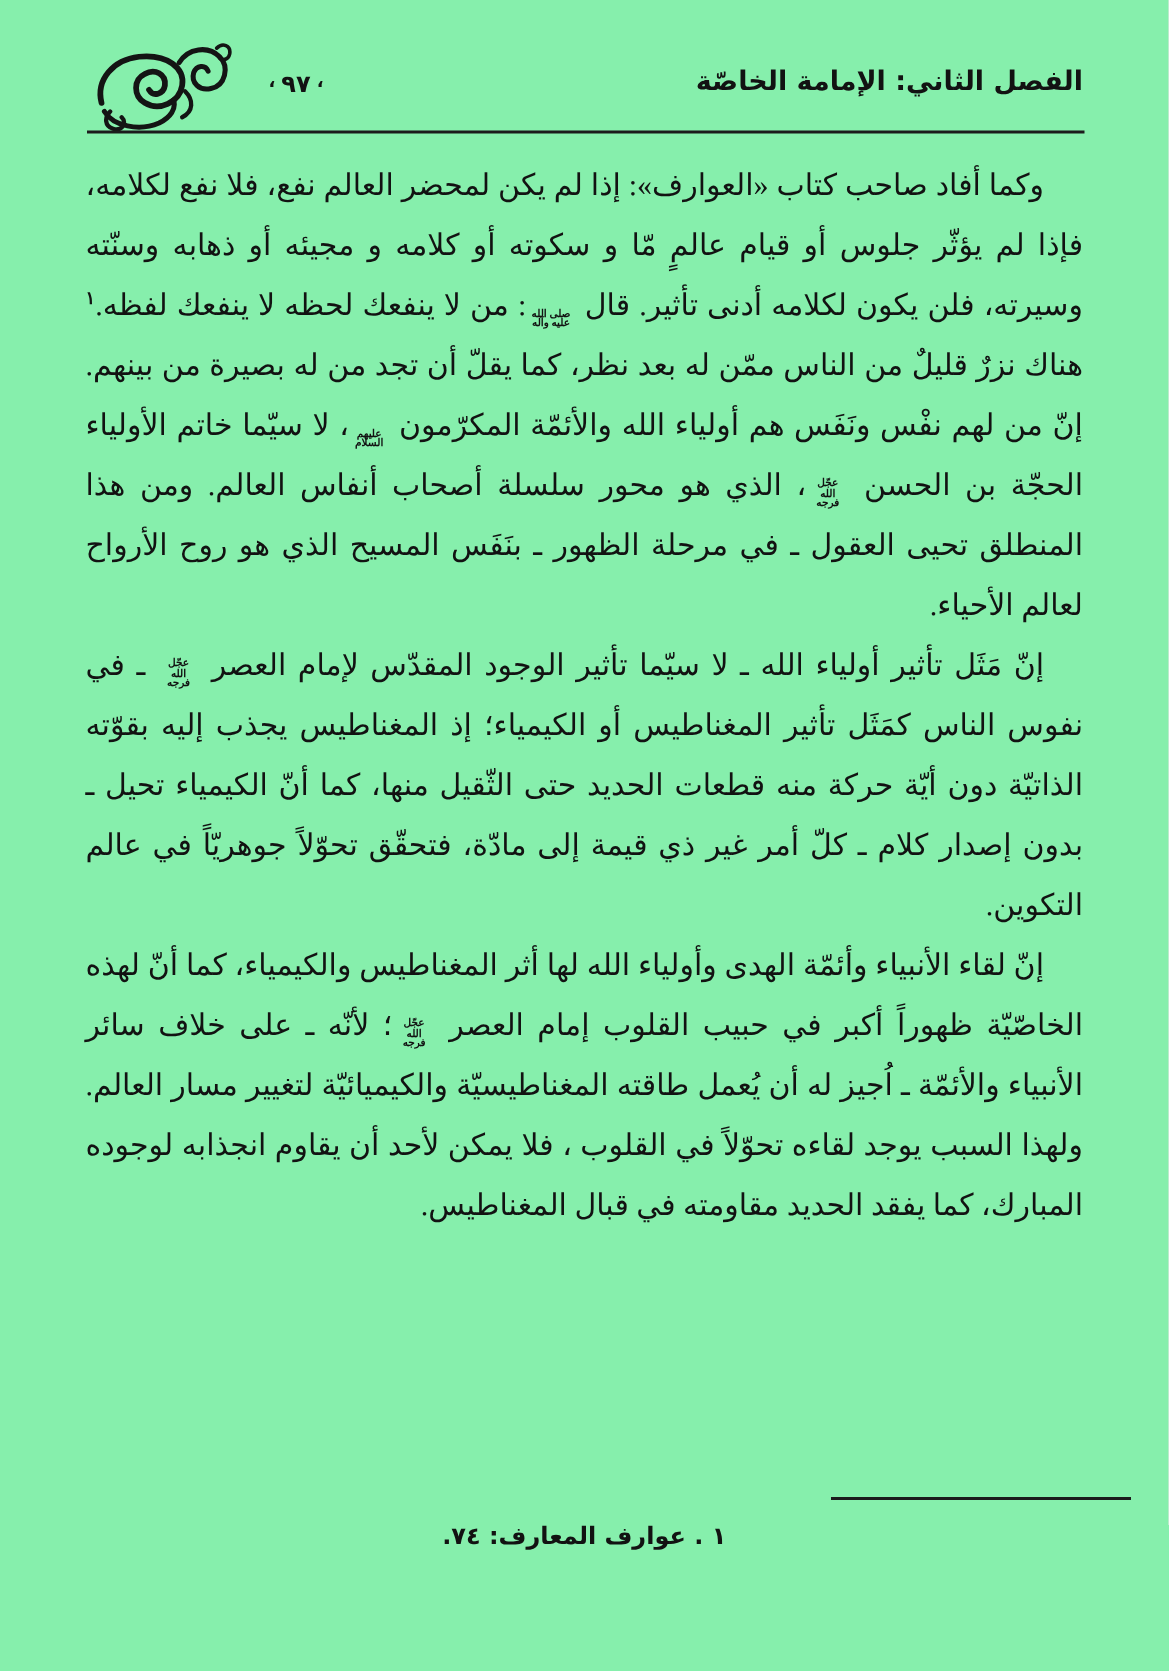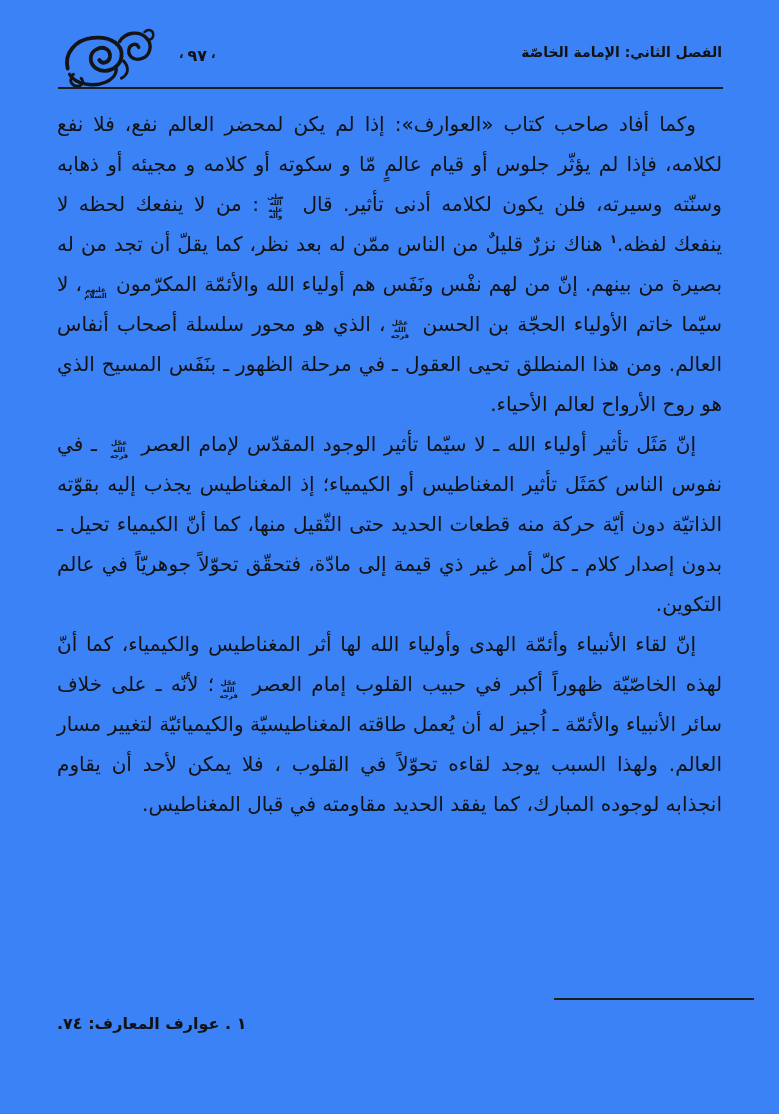--- a/index.html
+++ b/index.html
@@ -4,21 +4,21 @@
 <style>
   html, body {
     margin: 0;
     padding: 0;
     background: #e8e8e8;
   }
   .page {
     position: relative;
     width: 779px;
     height: 1114px;
-    background: #3b82f6;
+    background: #86efac;
     color: #121212;
     font-family: "DejaVu Sans", sans-serif;
     overflow: hidden;
   }
   
   .header { position: relative; height: 90px; }
   .ornament {
     position: absolute;
     left: 60px;
     top: 28px;
@@ -35,42 +35,42 @@
     letter-spacing: 1px;
     white-space: nowrap;
   }
   .pagenum .decor { font-size: 12px; vertical-align: 3px; padding: 0 4px; }
   .chapter-title {
     position: absolute;
     right: 57px;
     top: 44px;
     margin: 0;
     direction: rtl;
-    font-size: 14px;
+    font-size: 18px;
     font-weight: bold;
     white-space: nowrap;
   }
   .header-rule {
     position: absolute;
     top: 87px;
     left: 58px;
     right: 56px;
     border-top: 2px solid #1c1c1c;
   }
   
   .body-text {
     direction: rtl;
     text-align: justify;
     padding: 14px 57px 0 57px;
     font-size: 20px;
     line-height: 40px;
     height: 888px;
     overflow: hidden;
   }
-  .para { margin: 0; text-indent: 26px; }
+  .para { margin: 0; text-indent: 26px; font-family: Liberation Serif, serif; }
   .sup {
     font-size: 12px;
     vertical-align: super;
     line-height: 0;
     font-weight: bold;
   }
   .seal {
     display: inline-block;
     width: 30px;
     font-size: 7px;
@@ -93,21 +93,21 @@
     right: 0;
   }
   .fn-rule {
     width: 200px;
     margin: 0 25px 14px auto;
     border-top: 2px solid #1c1c1c;
   }
   .fn-text {
     margin: 0;
     direction: rtl;
-    text-align: left;
+    text-align: center;
     padding: 0 57px;
     font-size: 16px;
     font-weight: bold;
   }
 </style>
 </head>
 <body>
 
 <div class="page">
 

